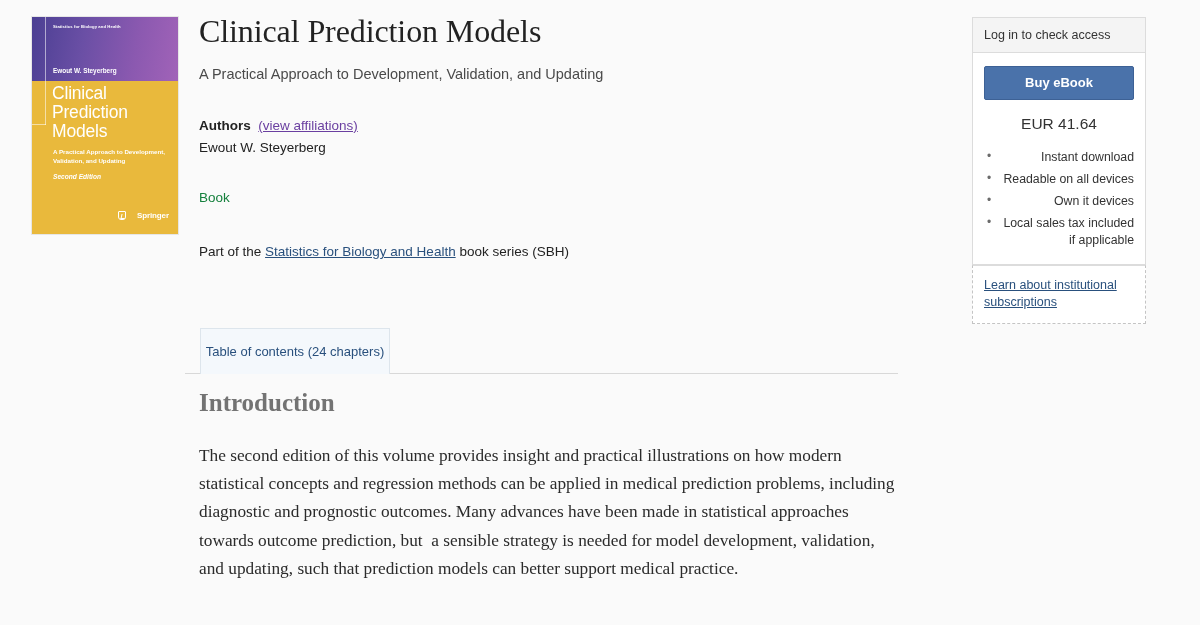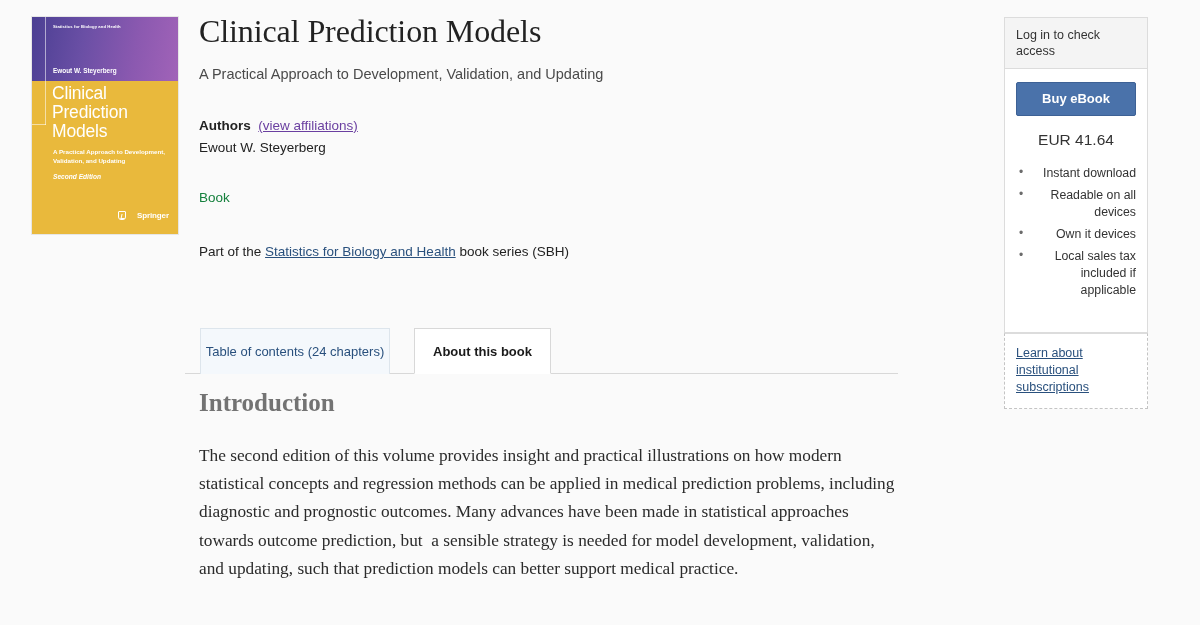--- a/index.html
+++ b/index.html
@@ -177,37 +177,37 @@
     color: #222;
   }
   .link-blue {
     color: #29507d;
     text-decoration: underline;
   }
 
   
   .access-panel {
     position: absolute;
-    left: 1004px;
+    left: 972px;
     top: 17px;
-    width: 144px;
+    width: 174px;
   }
   .access-head {
     border: 1px solid #dcdcdc;
     background: #f4f4f4;
     padding: 9px 11px;
     font-size: 12.5px;
     color: #333;
     line-height: 16px;
   }
   .access-body {
     border: 1px solid #dcdcdc;
     border-top: none;
     background: #ffffff;
-    padding: 13px 11px 28px 11px;
+    padding: 13px 11px 10px 11px;
   }
   .buy-btn {
     display: block;
     width: 100%;
     background: #4a72aa;
     border: 1px solid #3d6195;
     color: #ffffff;
     font-size: 13px;
     font-weight: bold;
     font-family: "Liberation Sans", sans-serif;
@@ -378,21 +378,20 @@
       </ul>
     </div>
     <div class="inst-box">
       <a class="inst-link" href="#">Learn about institutional subscriptions</a>
     </div>
   </div>
 
   <div class="tabs">
     <div class="tabs-rule"></div>
     <div class="tab tab-toc">Table of contents (24 chapters)</div>
-    <div class="tab tab-about">About this book</div>
   </div>
 
   <div class="content">
     <h2 class="section-title">Introduction</h2>
     <p class="body-text">The second edition of this volume provides insight and practical illustrations on how modern statistical concepts and regression methods can be applied in medical prediction problems, including diagnostic and prognostic outcomes. Many advances have been made in statistical approaches towards outcome prediction, but  a sensible strategy is needed for model development, validation, and updating, such that prediction models can better support medical practice.</p>
   </div>
 
 </div>
 
 </body></html>

